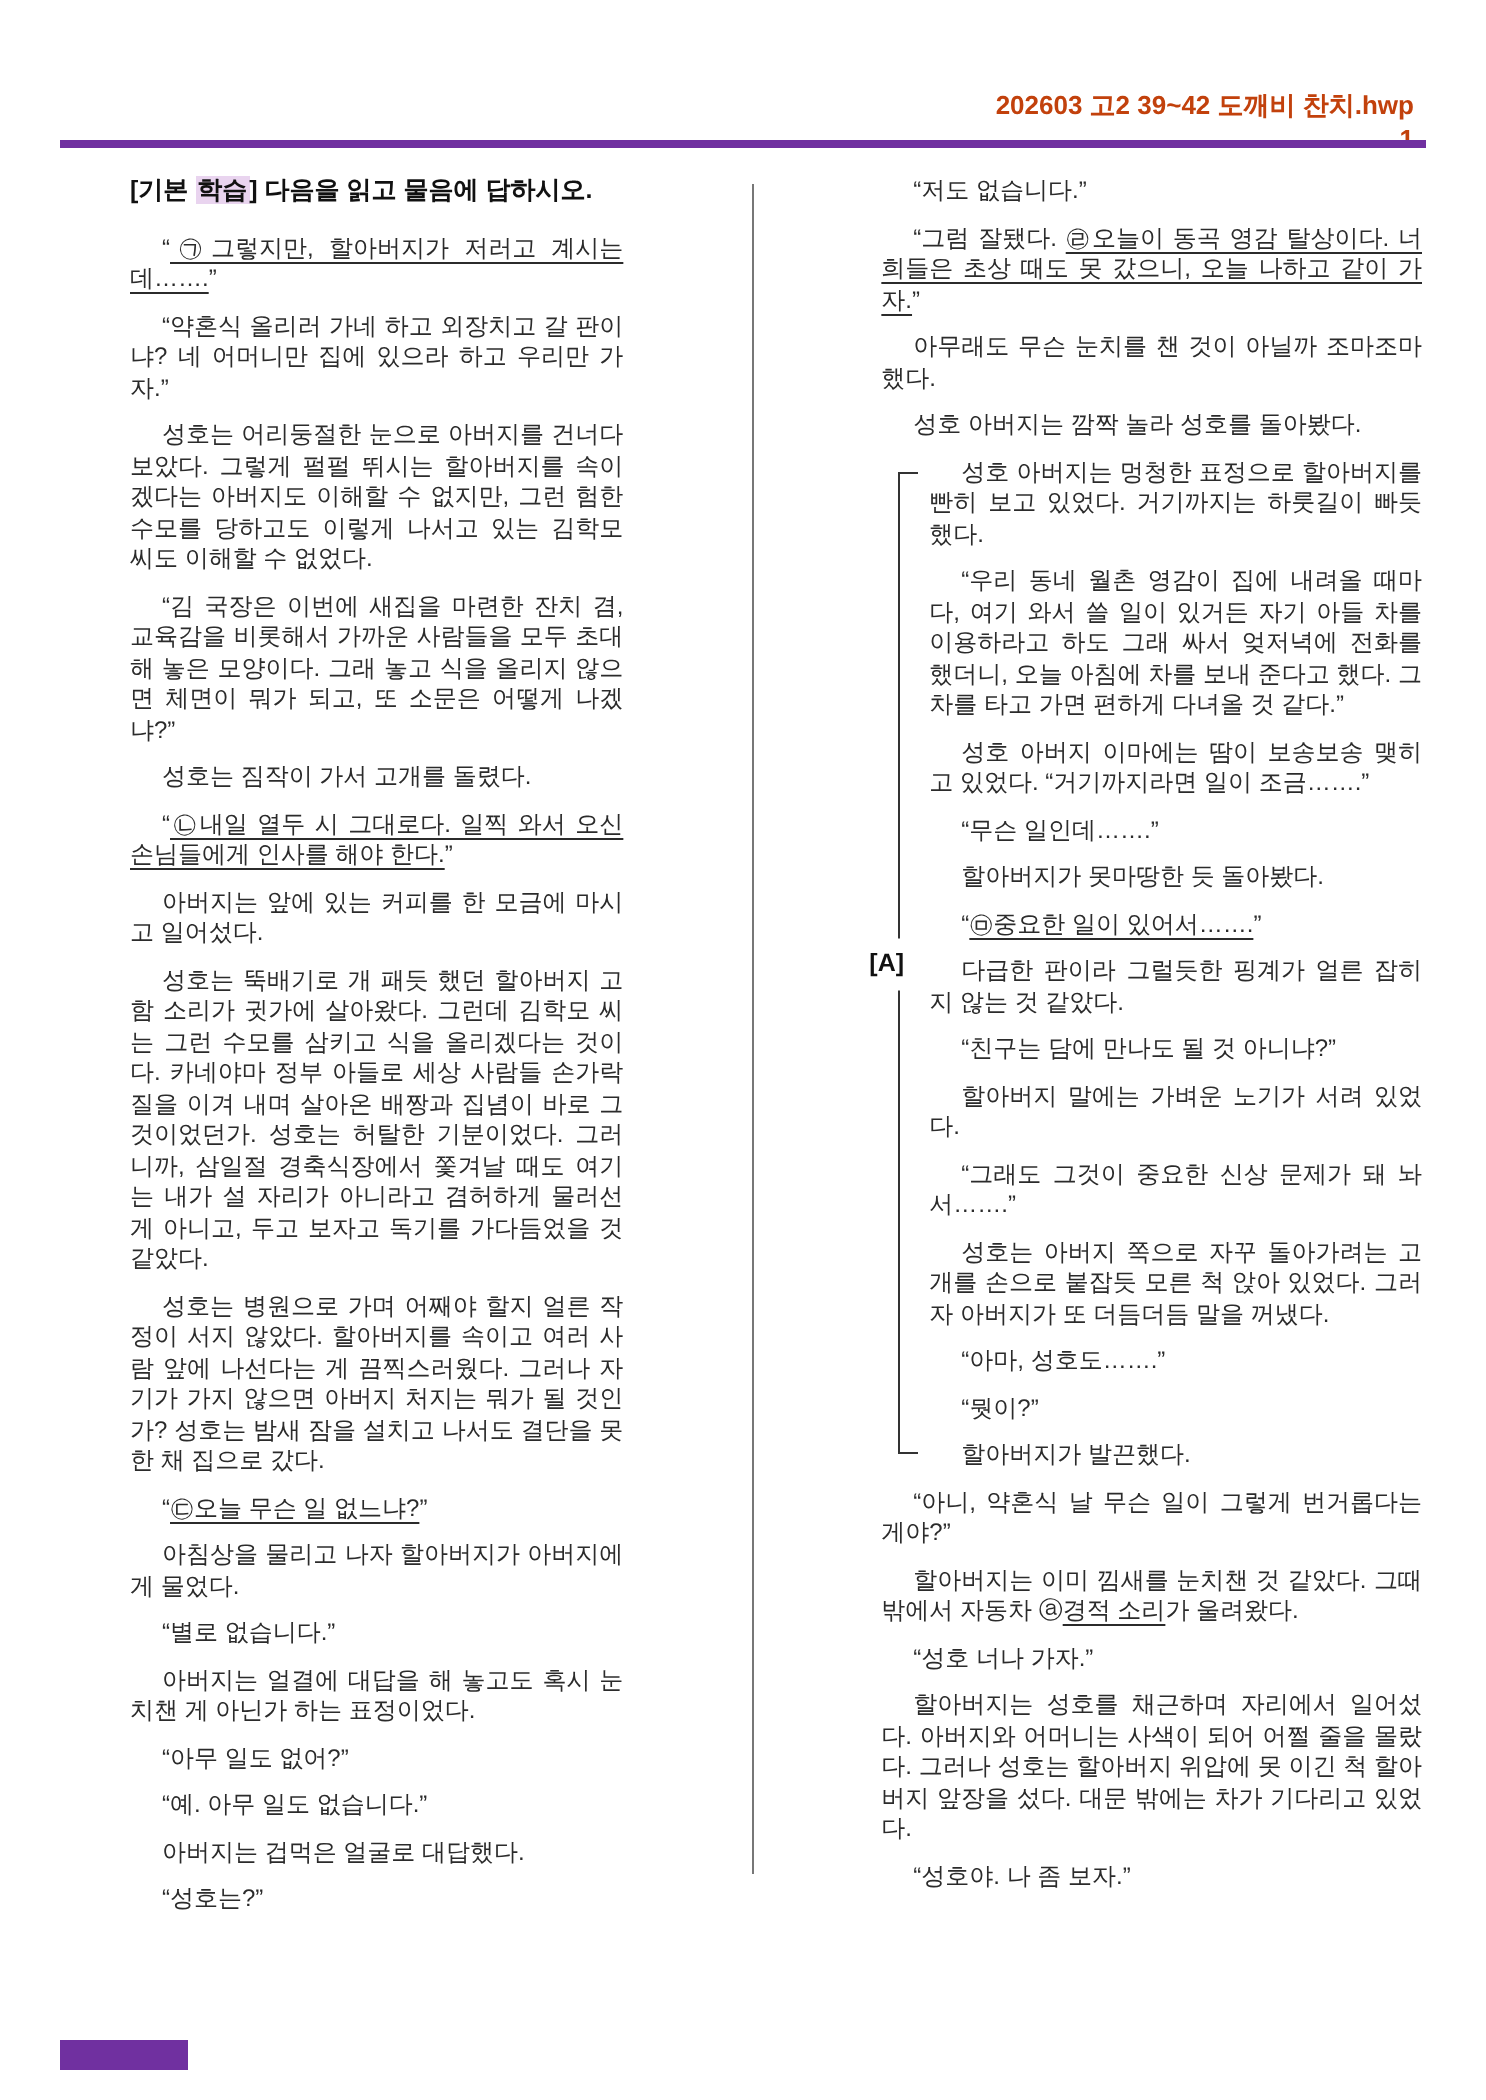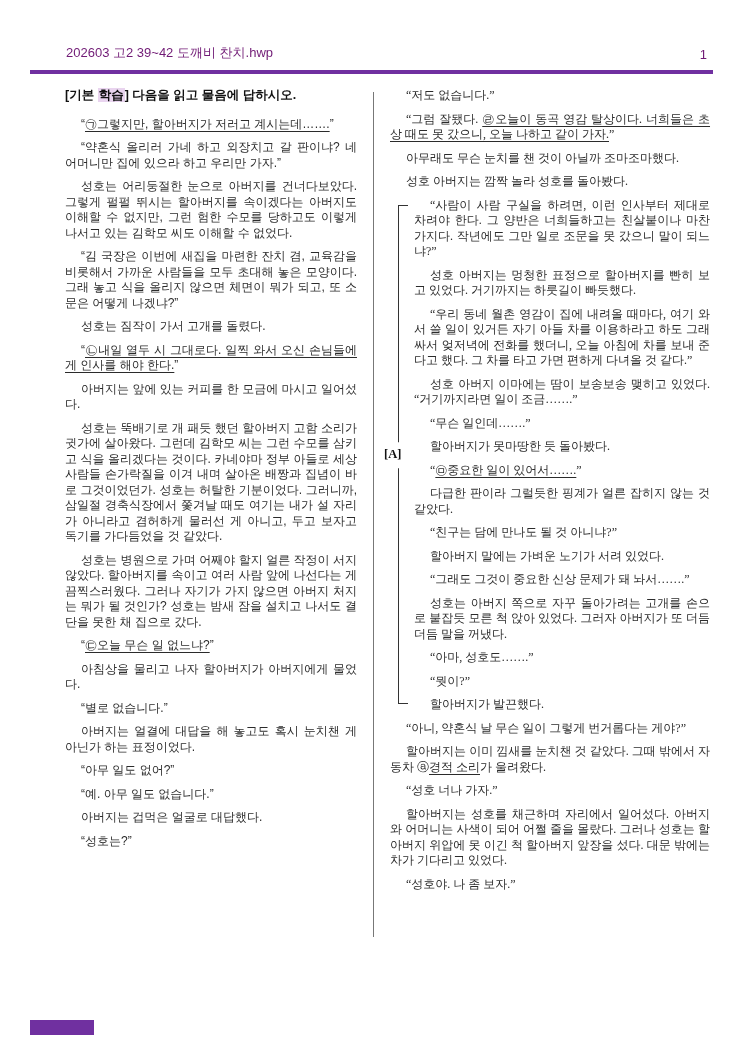--- a/index.html
+++ b/index.html
@@ -7,37 +7,37 @@
     position:relative;
     width:743px; height:1050px;
     background:#ffffff;
     font-family:"Liberation Sans","DejaVu Sans",sans-serif;
     color:#2b2b2b;
     overflow:hidden;
   }
   .doc-header {
     position:absolute; top:44px; left:66px; right:36px;
     display:flex; justify-content:space-between; align-items:flex-end;
-    font-size:13px; font-weight:normal; color:#701a75;
+    font-size:13px; font-weight:bold; color:#c2410c;flex-direction:column;
   }
   .header-rule {
     position:absolute; top:70px; left:30px; width:683px; height:4px;
     background:#7030a0;
   }
   .content {
     position:absolute; top:88px; left:65px; width:646px;
-    display:flex; align-items:flex-start;
+    display:flex; align-items:flex-start;gap:48px;
   }
   .col {
     text-align:justify;
     font-size:12px; line-height:15.5px;
     color:#2b2b2b;
   }
   .col-left  { width:292px; }
-  .col-right { width:320px;font-family:Liberation Serif, serif; }
+  .col-right { width:320px; }
   .divider {
     width:1px; height:845px; background:#777;
     margin:4px 16px 0 16px; flex:none;
   }
   .instruction {
     font-size:12.5px; font-weight:bold; color:#111;
     margin:0 0 13px 0; text-align:left;
   }
   .instruction .hl { background:#e9d4ef; padding:0 1px; }
   .para { margin:0 0 8px 0; text-indent:16px; }
@@ -105,21 +105,20 @@
         </div>
     </div>
     <div class="divider" style="background: rgb(119, 119, 119);"></div>
     <div class="col col-right" id="right-paras">
         <p class="para"><span>“저도 없습니다.”</span></p>
         <p class="para"><span>“그럼 잘됐다. </span><span class="u">㉣오늘이 동곡 영감 탈상이다. 너희들은 초상 때도 못 갔으니, 오늘 나하고 같이 가자.</span><span>”</span></p>
         <p class="para"><span>아무래도 무슨 눈치를 챈 것이 아닐까 조마조마했다.</span></p>
         <p class="para"><span>성호 아버지는 깜짝 놀라 성호를 돌아봤다.</span></p>
         <div class="bracket">
           <span class="bracket-label">[A]</span>
-          <p class="para"><span>“사람이 사람 구실을 하려면, 이런 인사부터 제대로 차려야 한다. 그 양반은 너희들하고는 친살붙이나 마찬가지다. 작년에도 그만 일로 조문을 못 갔으니 말이 되느냐?”</span></p>
           <p class="para"><span>성호 아버지는 멍청한 표정으로 할아버지를 빤히 보고 있었다. 거기까지는 하룻길이 빠듯했다.</span></p>
           <p class="para"><span>“우리 동네 월촌 영감이 집에 내려올 때마다, 여기 와서 쓸 일이 있거든 자기 아들 차를 이용하라고 하도 그래 싸서 엊저녁에 전화를 했더니, 오늘 아침에 차를 보내 준다고 했다. 그 차를 타고 가면 편하게 다녀올 것 같다.”</span></p>
           <p class="para"><span>성호 아버지 이마에는 땀이 보송보송 맺히고 있었다. “거기까지라면 일이 조금…….”</span></p>
           <p class="para"><span>“무슨 일인데…….”</span></p>
           <p class="para"><span>할아버지가 못마땅한 듯 돌아봤다.</span></p>
           <p class="para"><span>“</span><span class="u">㉤중요한 일이 있어서…….</span><span>”</span></p>
           <p class="para"><span>다급한 판이라 그럴듯한 핑계가 얼른 잡히지 않는 것 같았다.</span></p>
           <p class="para"><span>“친구는 담에 만나도 될 것 아니냐?”</span></p>
           <p class="para"><span>할아버지 말에는 가벼운 노기가 서려 있었다.</span></p>
           <p class="para"><span>“그래도 그것이 중요한 신상 문제가 돼 놔서…….”</span></p>

